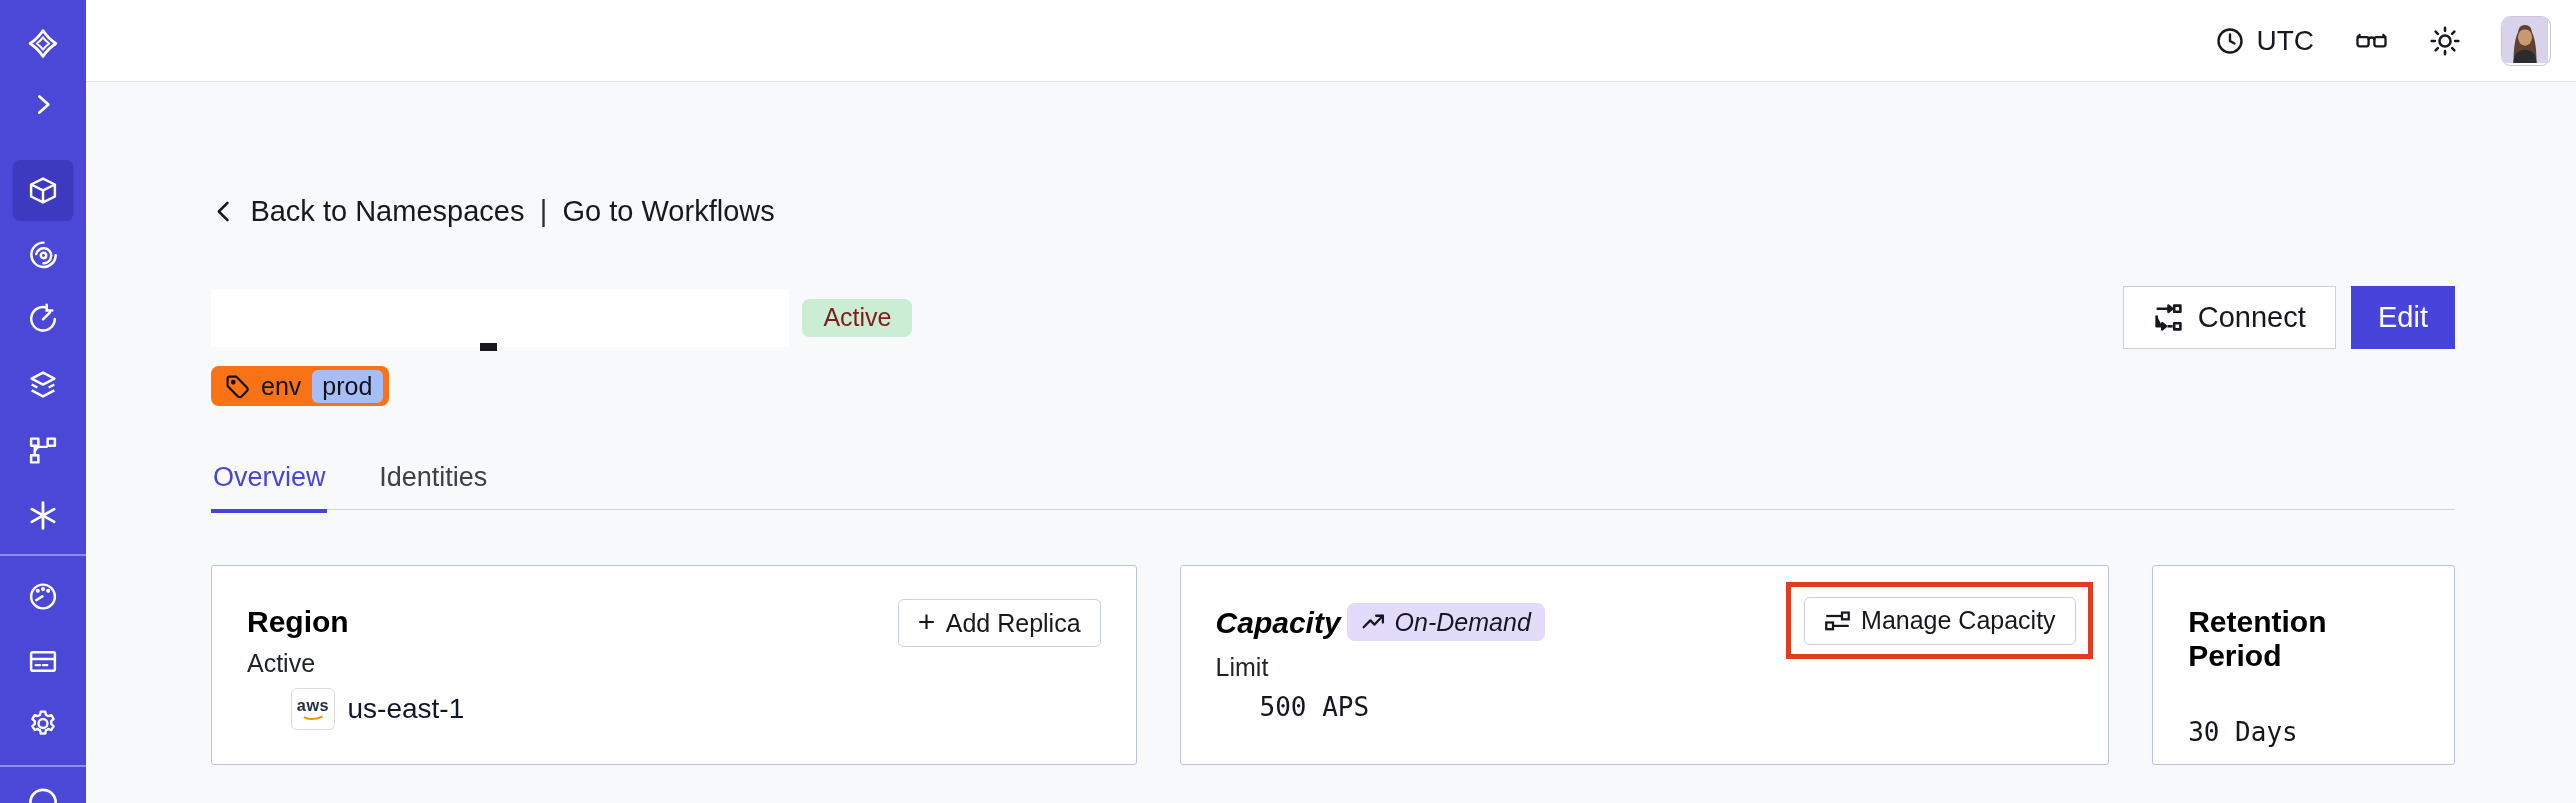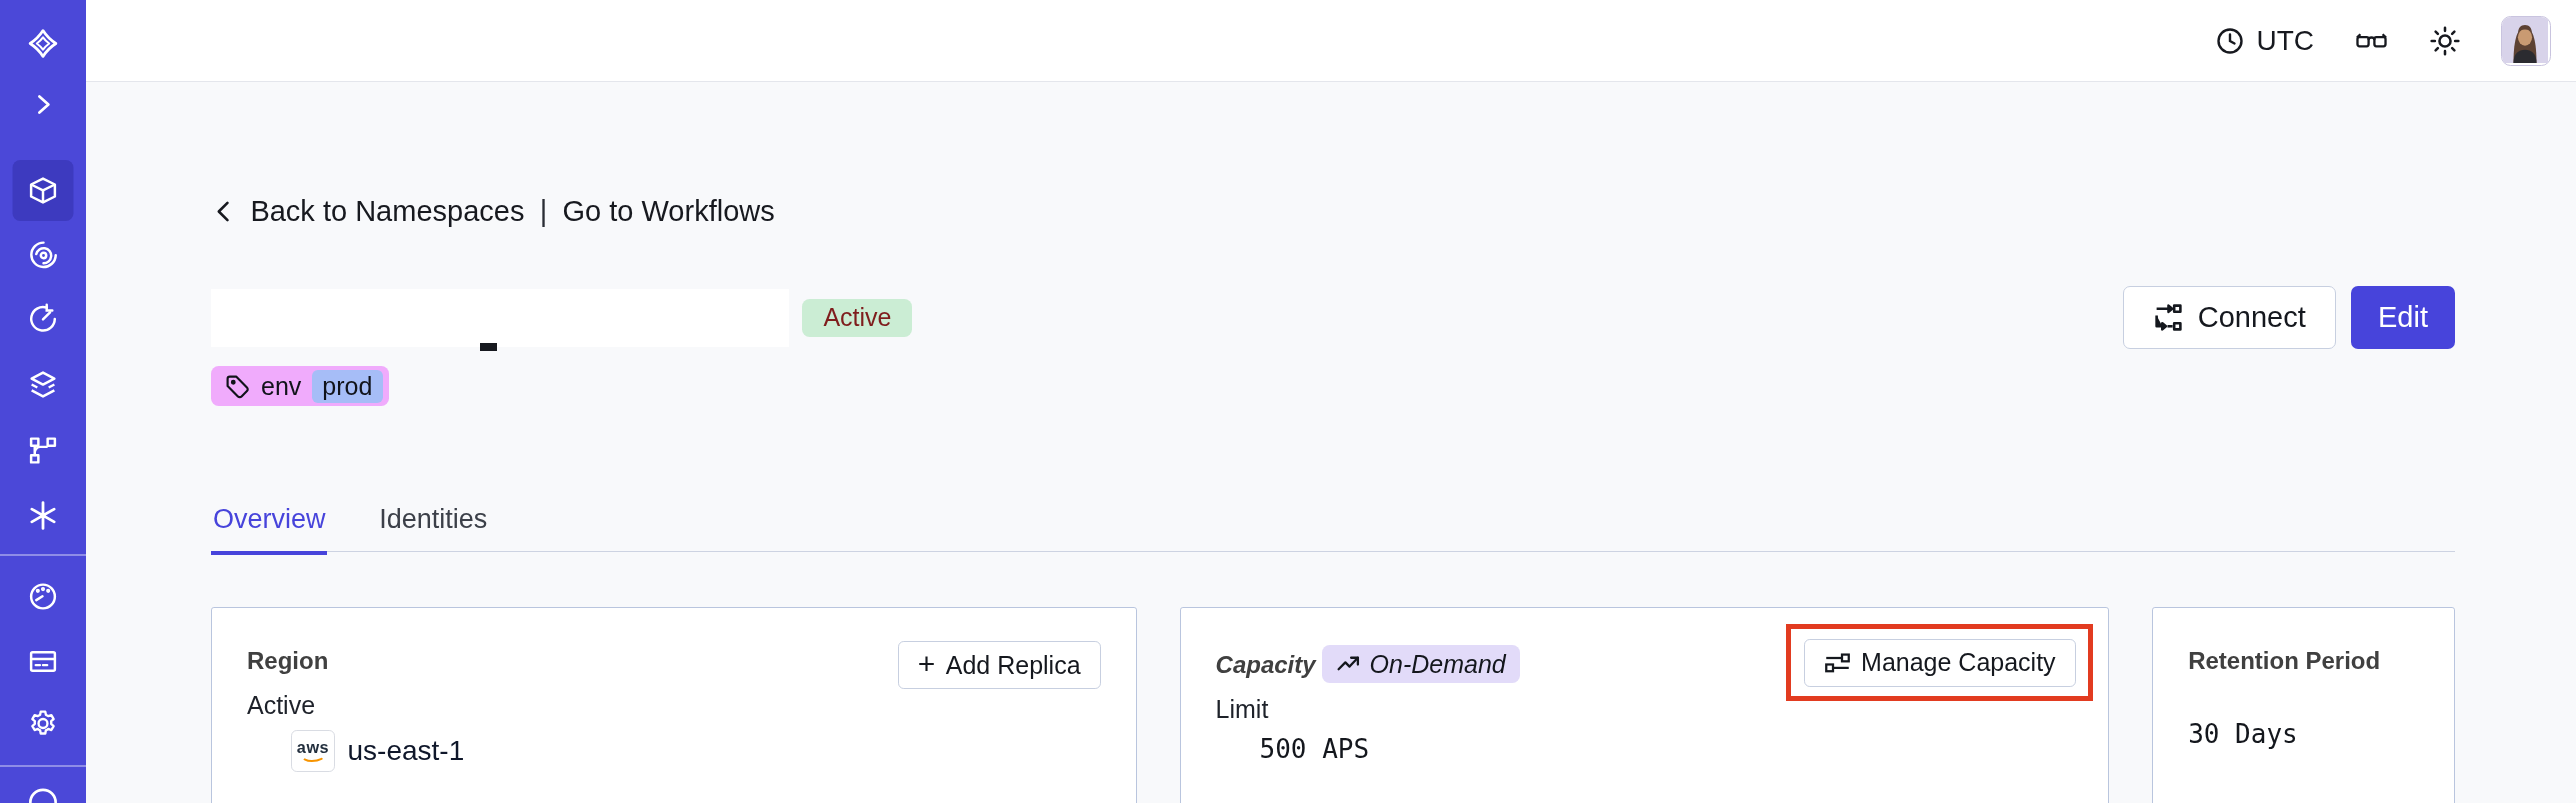--- a/index.html
+++ b/index.html
@@ -29,43 +29,43 @@
   .backrow .sep { font-weight:400; color:#2a2d34; padding:0 1.9px; }
   .backlink, .wflink { cursor:pointer; }
   .titlerow { margin-top:58px; display:flex; align-items:center; justify-content:space-between; }
   .titleleft { display:flex; align-items:center; gap:13.4px; }
   .redact { position:relative; width:578px; height:58px; background:#ffffff; }
   .redact .glyph-dot { position:absolute; left:269px; bottom:-4.8px; width:17.3px; height:8.6px; background:#17191f; }
   .badge-active { display:inline-flex; align-items:center; height:38px; padding:0 21px;
                   background:#cbedd4; border-radius:7.7px; font-size:25px; color:#7f1d1d; }
   .titleactions { display:flex; align-items:center; gap:15.3px; }
   .btn { display:inline-flex; align-items:center; justify-content:center; gap:13.4px;
-         background:#ffffff; border:1.9px solid #c7cfe0; border-radius:7px; color:#15181e; cursor:pointer; }
+         background:#ffffff; border:1.9px solid #c7cfe0; border-radius:0; color:#15181e; cursor:pointer; }
   .btn-connect { height:63px; padding:0 29px; font-size:29px; }
   .btn-edit { height:63px; padding:0 27px; font-size:29px; background:#4744db; border:none; color:#ffffff; }
   .tagrow { margin-top:17.3px; display:flex; }
   .tagpill { display:inline-flex; align-items:center; gap:10.5px; height:40px; padding:0 5.8px 0 12.5px;
-             background:#f0abfc; border-radius:7.7px; font-size:25px; color:#11131a; cursor:pointer; }
+             background:#f97316; border-radius:7.7px; font-size:25px; color:#11131a; cursor:pointer; }
   .tagchip { display:inline-flex; align-items:center; height:33px; padding:0 10.5px;
              background:#a6bdf7; border-radius:5.8px; }
   
-  .tabs { margin-top:98px; display:flex; gap:50px; border-bottom:1.9px solid #cdd3e2; }
+  .tabs { margin-top:56px; display:flex; gap:50px; border-bottom:1.9px solid #cdd3e2; }
   .tab { font-size:27px; padding:0 1.9px 15.3px 1.9px; color:#3c4049; border-bottom:4.8px solid transparent;
          margin-bottom:-3.4px; cursor:pointer; }
   .tab.active { color:#4744db; font-weight:500; border-bottom-color:#4744db; }
   
   .cards { margin-top:55px; display:flex; gap:43px; }
   .card { background:#ffffff; border:1.9px solid #b9c5de; border-radius:2.9px; height:200px;
           padding:33px 35px; }
   .card-region { width:926px; }
   .card-capacity { width:930px; }
   .card-retention { width:303px; }
   .cardhead { display:flex; align-items:flex-start; justify-content:space-between; }
   .cardhead-left { display:flex; align-items:center; gap:6px;font-style:italic; }
-  .cardtitle { font-size:24px; font-weight:600; color:#404040; padding-top:5.8px; }
+  .cardtitle { font-size:30px; font-weight:600; color:#000000; padding-top:5.8px; }
   .badge-plan { display:inline-flex; align-items:center; gap:8.6px; height:38px; padding:0 14.4px;
                 background:#e2dbf9; border-radius:7.7px; font-size:25px; color:#14171d; margin-top:3.8px; }
   .btn-card { height:48px; padding:0 19px; font-size:25px; border-radius:5.8px; gap:10.5px; border-width:1.9px; }
   .redbox { border:5.8px solid #e23b20; padding:9.6px 12.5px; margin:-17.3px -20px 0 0; }
   .cardlabel { margin-top:14.4px; font-size:25px; color:#1e222a; }
   .valrow { margin-top:9.6px; display:flex; align-items:center; gap:12.5px;margin-left:44px; }
   .mono { font-family:"DejaVu Sans Mono", monospace; font-size:26px; color:#14171d; }
   .regionval { font-size:28px; color:#0f172a; }
   .retval { margin-top:44px; }
   .awsbadge { width:44px; height:42px; background:#ffffff; border:1.9px solid #d9dce3; border-radius:5.8px;

